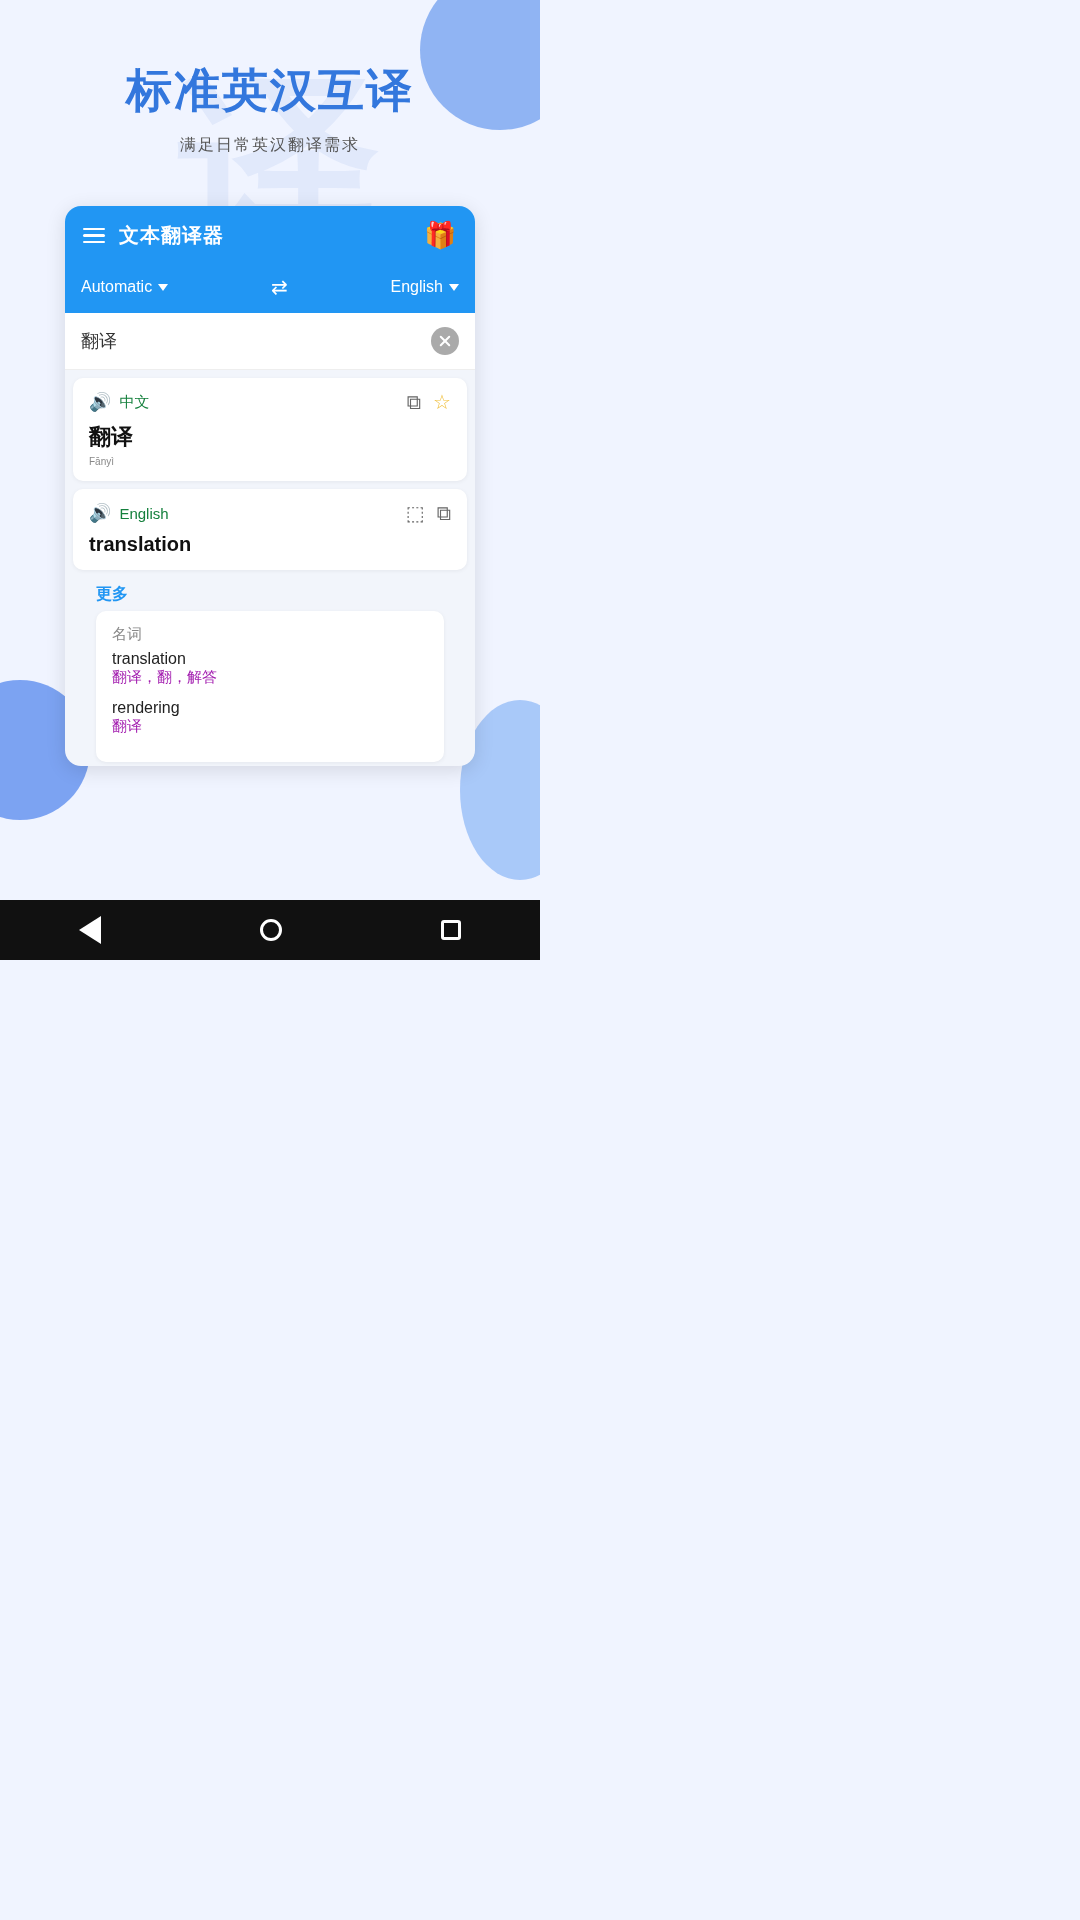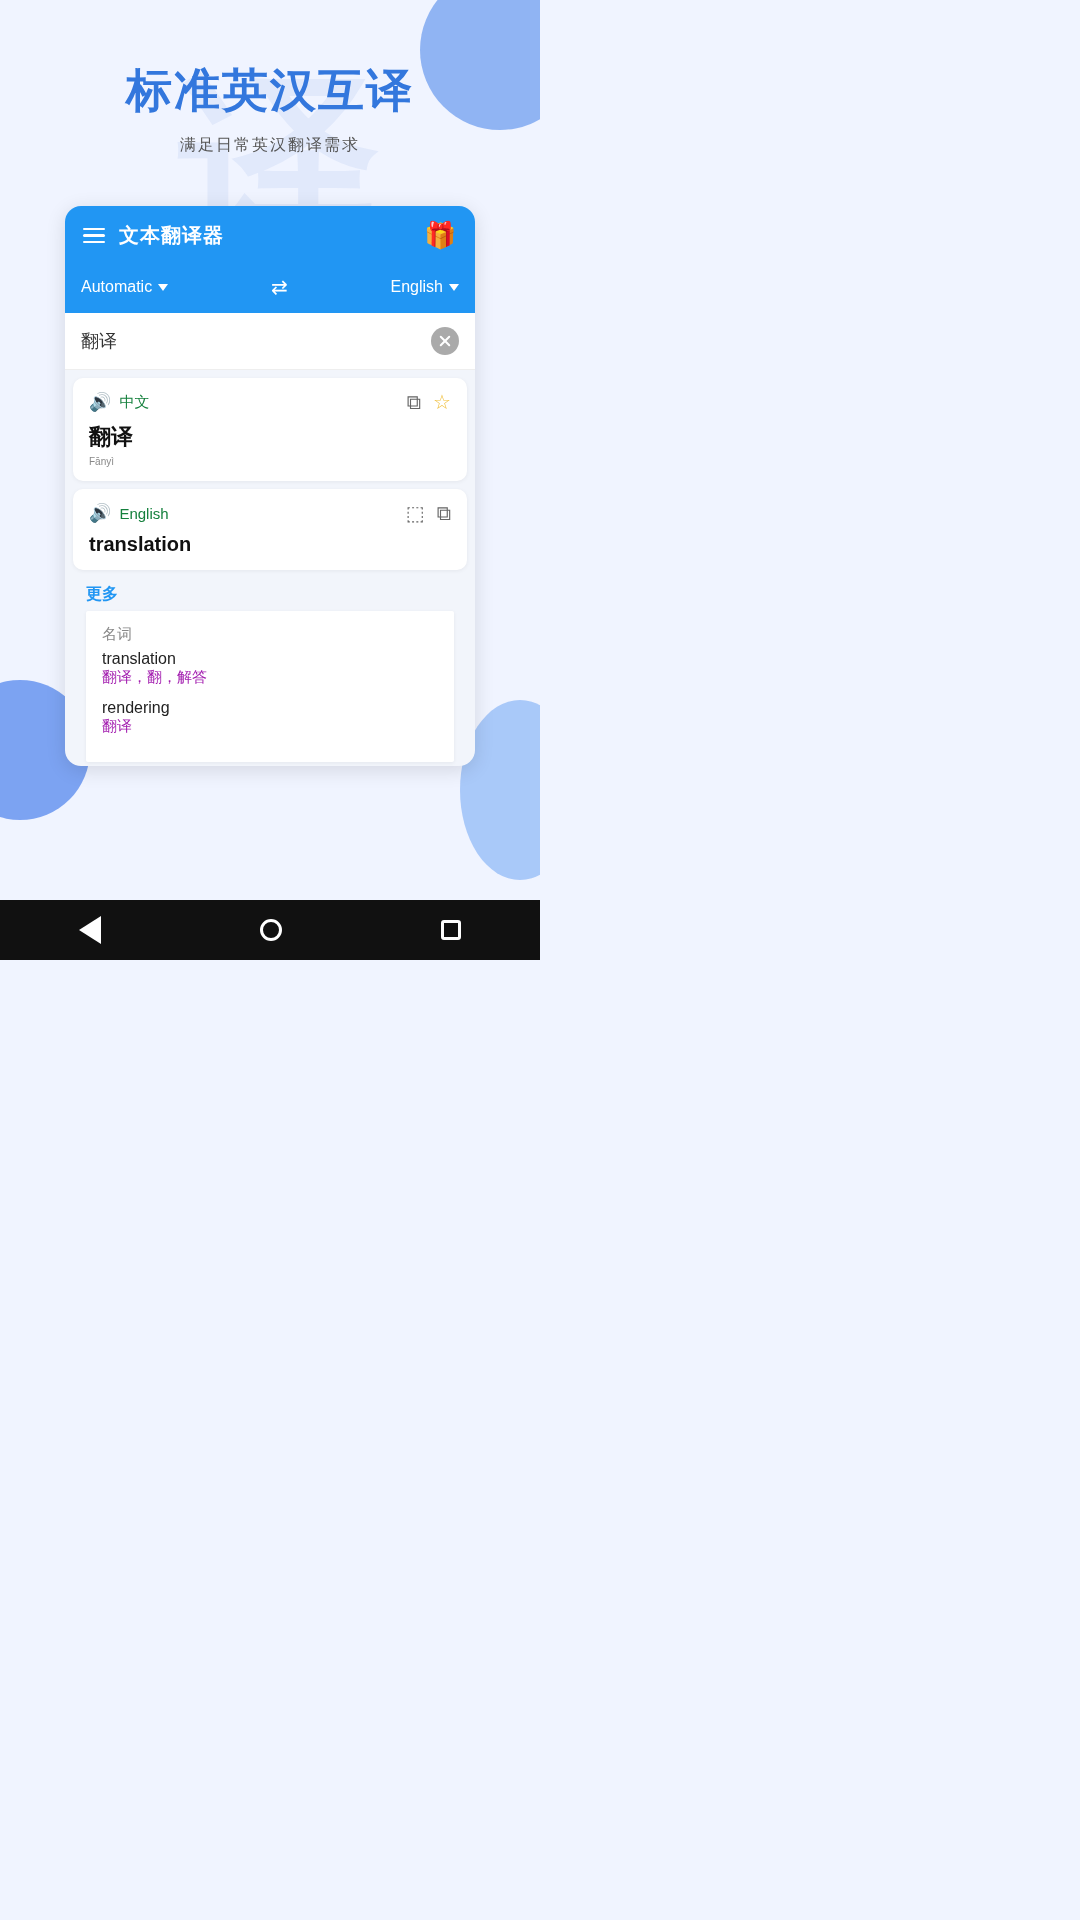--- a/index.html
+++ b/index.html
@@ -261,31 +261,31 @@
       color: #888;
     }
     .result-translation {
       font-size: 20px;
       font-weight: 700;
       color: #111;
     }
 
     
     .more-section {
-      padding: 6px 21px 4px;
+      padding: 6px 31px 4px;
     }
     .more-label {
       font-size: 16px;
       color: #2196F3;
       font-weight: 600;
       margin-bottom: 6px;
     }
     .more-card {
       background: white;
-      border-radius: 2px;
+      border-radius: 10px;
       padding: 14px 16px;
       box-shadow: 0 1px 4px rgba(0,0,0,0.06);
     }
     .pos-label {
       font-size: 15px;
       color: #888;
       margin-bottom: 6px;
     }
     .dict-entry {
       margin-bottom: 12px;

